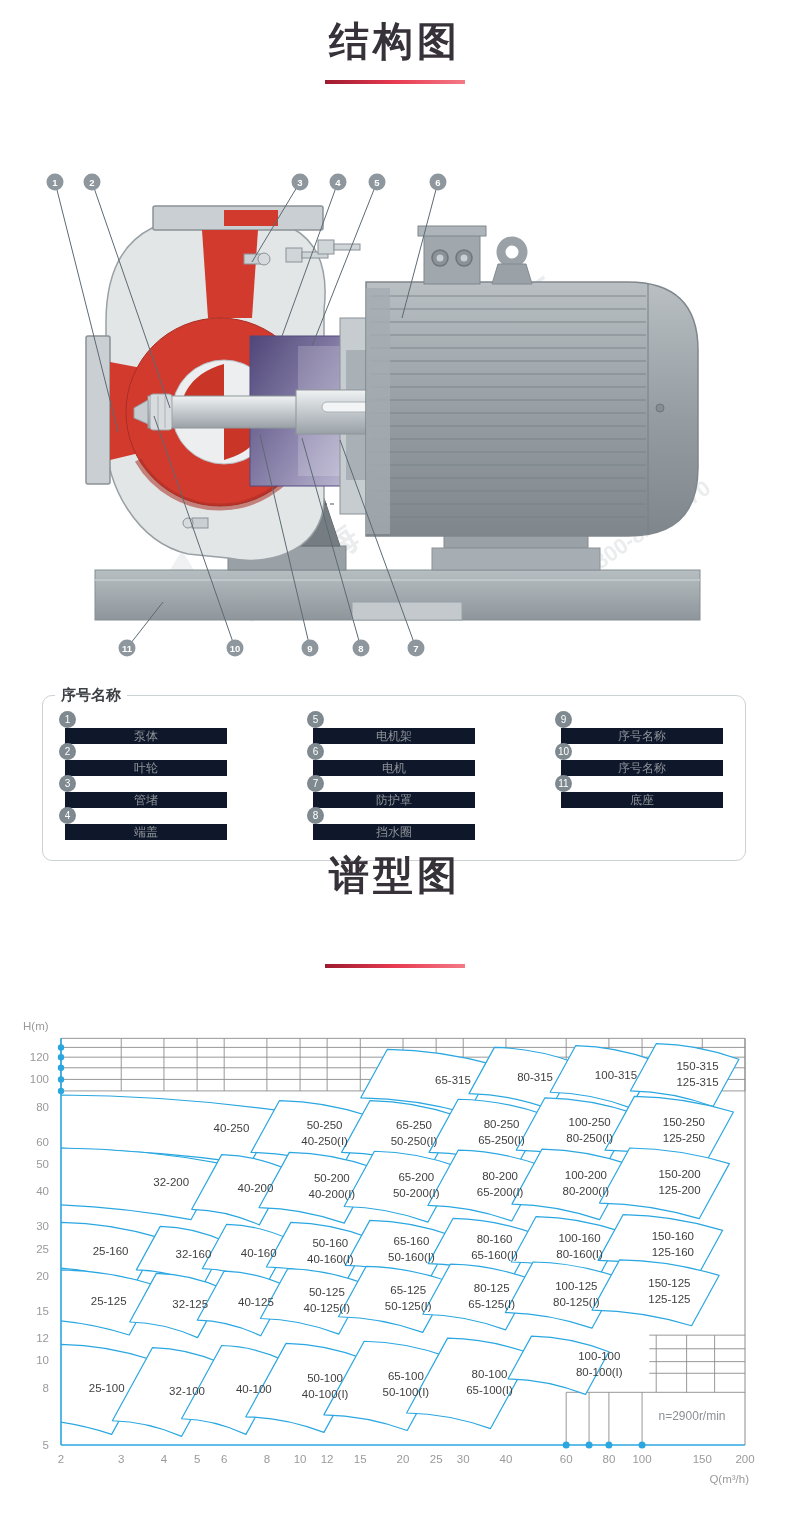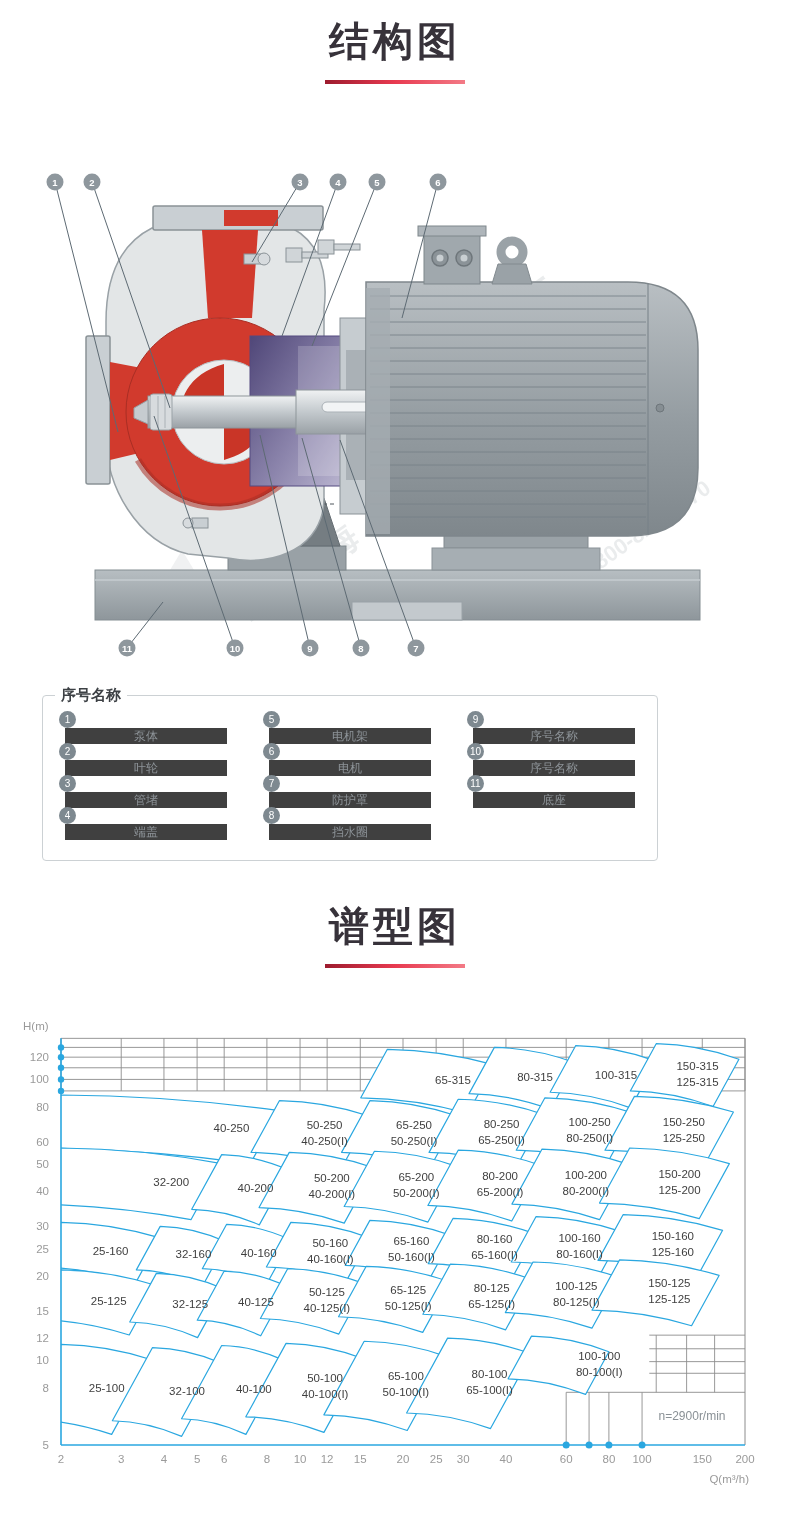--- a/index.html
+++ b/index.html
@@ -3,29 +3,29 @@
 <meta charset="utf-8">
 <style>
   html,body{margin:0;padding:0;}
   body{width:790px;height:1520px;position:relative;background:#ffffff;
        font-family:"Liberation Sans",sans-serif;overflow:hidden;}
   .sec-title{position:absolute;left:0;width:790px;text-align:center;
        font-size:40px;font-weight:bold;color:#37323a;letter-spacing:4px;}
   .title-underline{position:absolute;left:325px;width:140px;height:4px;
        background:linear-gradient(90deg,#9d1b2e,#e83a50,#f37a86);}
   .diagram-wrap{position:absolute;left:0;top:150px;width:790px;height:530px;}
-  .legend-box{position:absolute;left:42px;top:695px;width:616px;height:166px;
-       border:1px solid #ccd1d4;border-radius:4px;background:#fff;box-sizing:border-box;}
+  .legend-box{position:absolute;left:42px;top:695px;width:704px;height:166px;
+       border:1px solid #ccd1d4;border-radius:10px;background:#fff;box-sizing:border-box;}
   .legend-title{position:absolute;top:-10px;left:12px;background:#fff;padding:0 6px;
        font-size:15px;font-weight:bold;color:#3d4145;}
   .legend-grid{display:grid;grid-template-columns:repeat(3,162px);grid-template-rows:repeat(4,1fr);
        grid-auto-flow:column;justify-content:space-between;align-items:end;
        padding:16px 22px 12px 22px;height:128px;}
   .legend-item{position:relative;width:162px;height:24px;}
-  .legend-bar{position:absolute;bottom:0;left:0;width:100%;height:16px;background:#404040;
+  .legend-bar{position:absolute;bottom:0;left:0;width:100%;height:16px;background:#0f172a;
        color:#8d9398;font-size:12px;text-align:center;line-height:16px;}
   .legend-badge{position:absolute;left:-6px;top:-9px;width:17px;height:17px;border-radius:50%;
        background:#7e8990;color:#fff;font-size:10px;line-height:17px;text-align:center;z-index:2;}
   .chart-wrap{position:absolute;left:0;top:1005px;width:790px;height:505px;}
   svg text{font-family:"Liberation Sans",sans-serif;}
 </style>
 </head>
 <body>
 
 <div class="sec-title" style="top:14px">结构图</div>
@@ -237,21 +237,21 @@
         <span class="legend-badge">10</span>
         <div class="legend-bar">序号名称</div>
       </div>
       <div class="legend-item">
         <span class="legend-badge">11</span>
         <div class="legend-bar">底座</div>
       </div>
     </div>
 </div>
 
-<div class="sec-title" style="top:899px">谱型图</div>
+<div class="sec-title" style="top:848px">谱型图</div>
 <div class="title-underline" style="top:964px"></div>
 
 <div class="chart-wrap">
   <svg id="chart" width="790" height="505" viewBox="0 0 790 505">
       <defs>
         <clipPath id="plotClip">
           <rect x="61" y="33.348593192836404" width="684" height="406.6514068071636"></rect>
         </clipPath>
       </defs>
       <g stroke="#8c8c8c" stroke-width="0.9">

